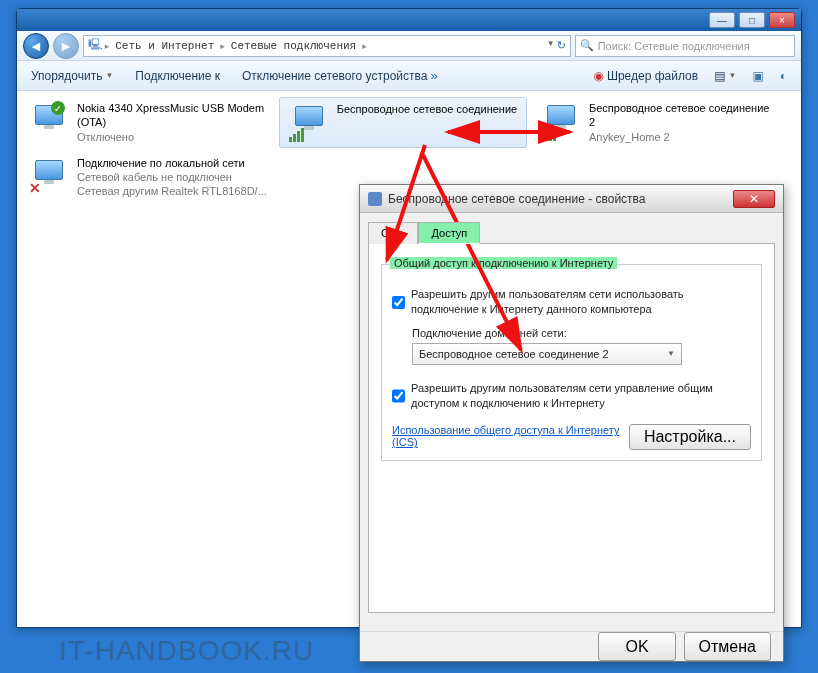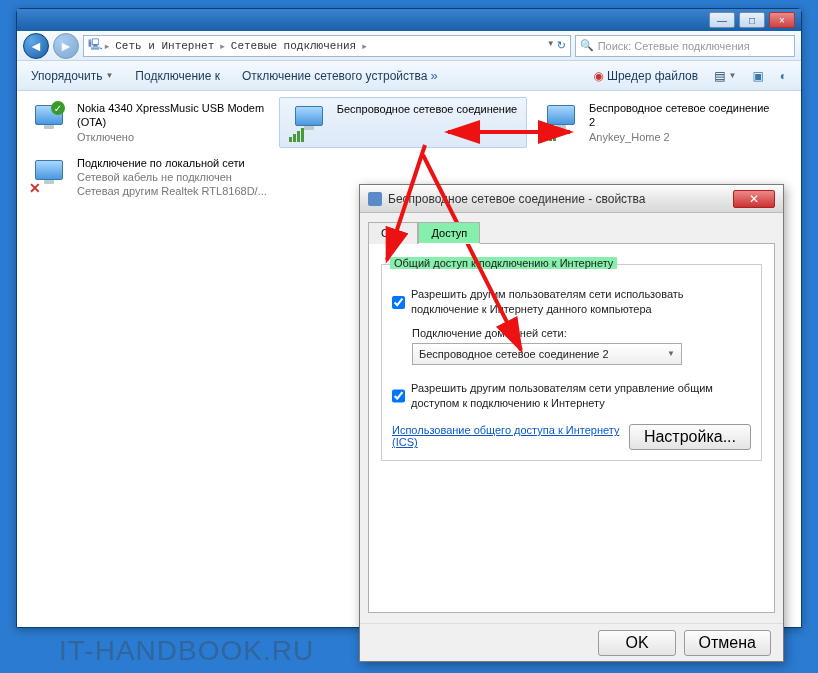--- a/index.html
+++ b/index.html
@@ -106,23 +106,23 @@
 .chk-row input { margin-top:1px; }
 .chk-row label { line-height:1.35; }
 .sel-label { margin:10px 0 4px 20px; }
 .selectbox { margin-left:20px; height:22px; border:1px solid #aaa; background:linear-gradient(#fff,#eee);
   display:flex; align-items:center; padding:0 6px; font-size:11px; width:270px; cursor:pointer;
   justify-content:space-between; }
 .link { color:#0a58ca; text-decoration:underline; cursor:pointer; }
 .btnrow { display:flex; justify-content:space-between; align-items:flex-start; margin-top:14px; }
 .winbtn { padding:3px 14px; font-size:16px; background:linear-gradient(#fdfdfd,#e4e4e4);
   border:1px solid #9a9a9a; border-radius:3px; cursor:pointer; }
-.dlg-footer { position:absolute; bottom:0; left:0; right:0; height:38px;
+.dlg-footer { position:absolute; bottom:0; left:0; right:0; height:30px;
   background:#f0f0f0; border-top:1px solid #ddd; display:flex; justify-content:flex-end;
-  align-items:center; gap:8px; padding:0 12px; }
+  gap:8px; padding:0 12px; }
 
 
 .arrow { position:absolute; pointer-events:none; }
 .arrow svg { overflow: visible; }
 
 .watermark { position:absolute; left:14px; bottom:6px; font-size:28px; font-weight:300;
   color:rgba(60,60,60,.35); letter-spacing:1px;margin-left:45px; }
 </style>
 </head>
 <body>

